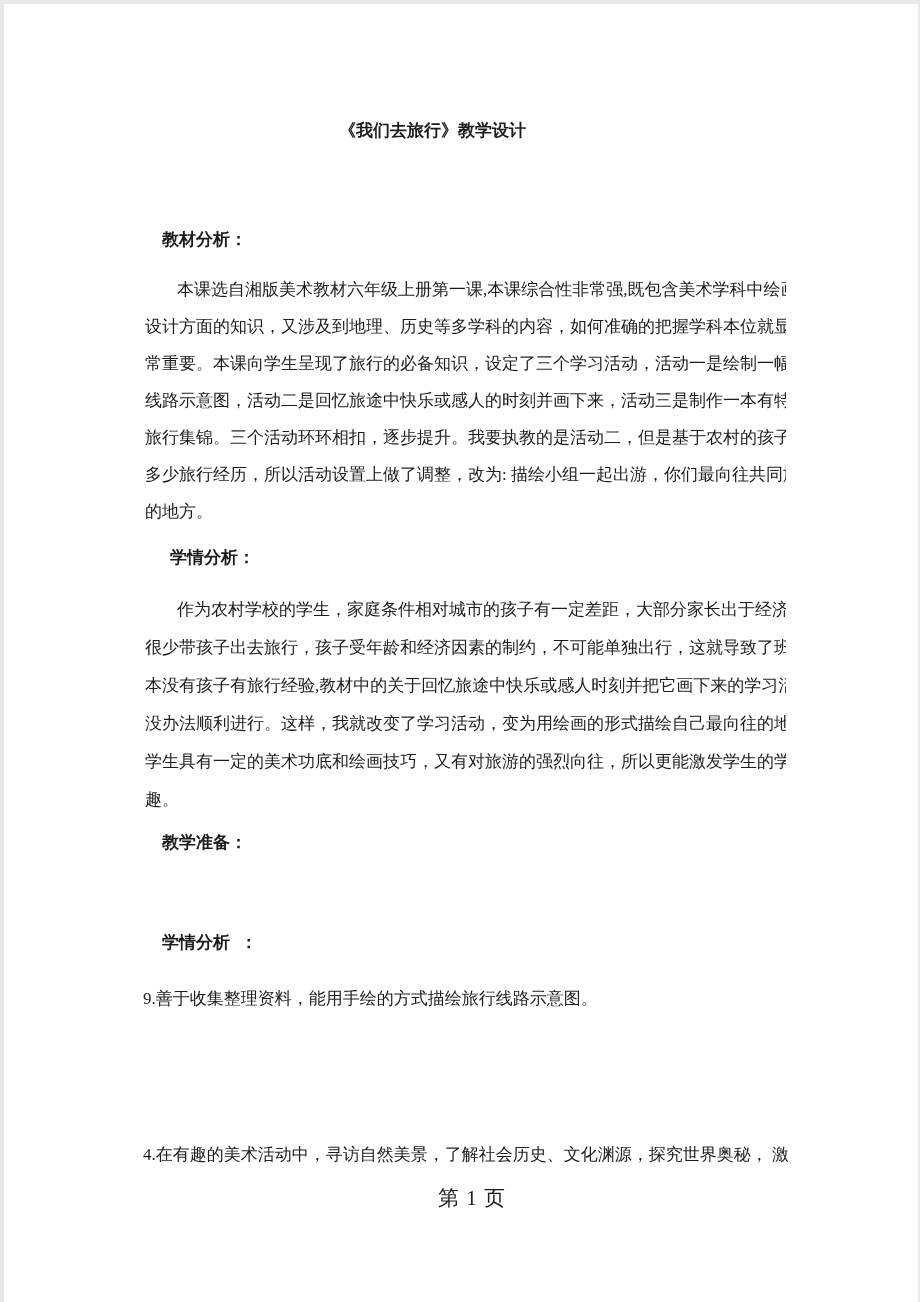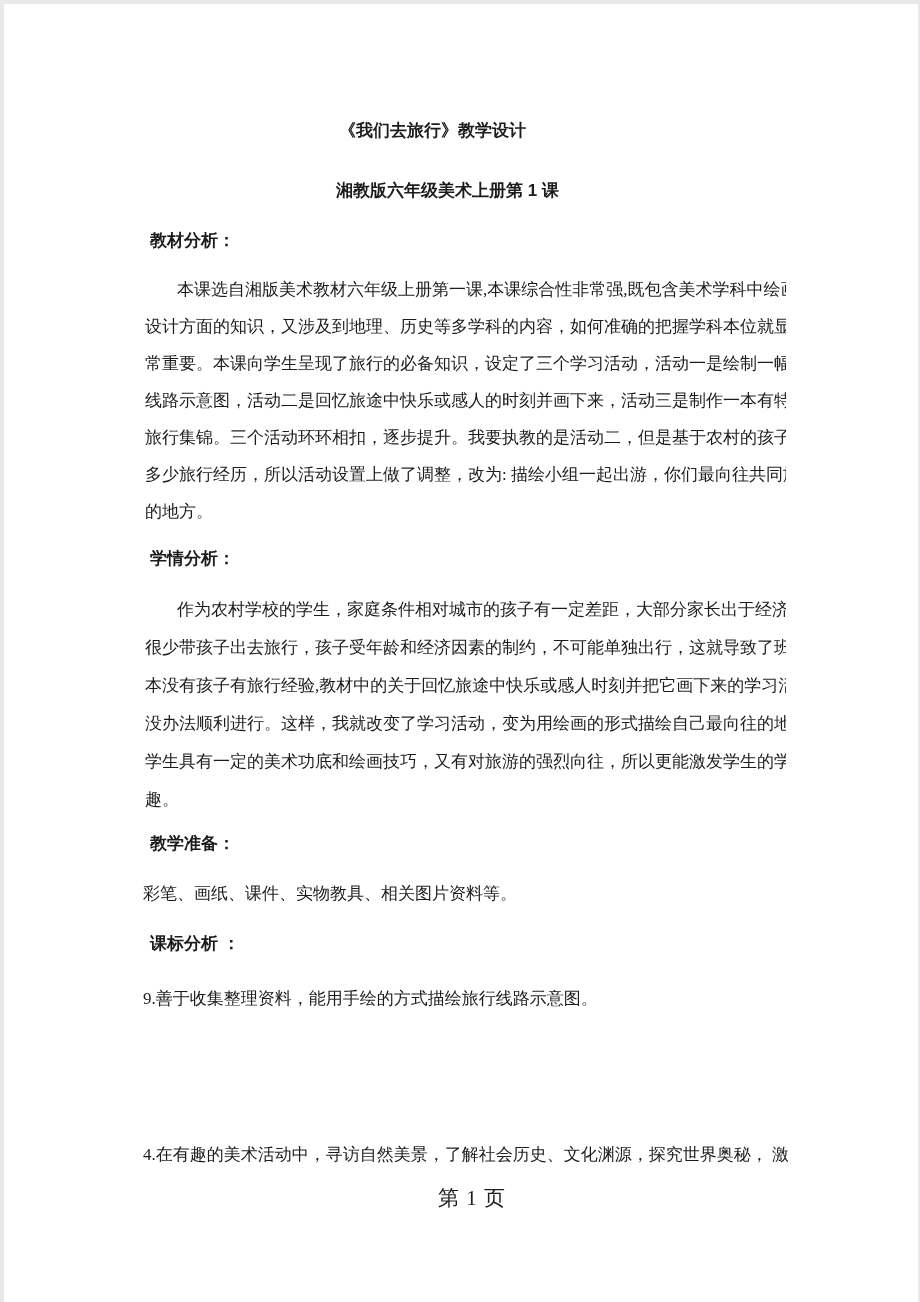--- a/index.html
+++ b/index.html
@@ -23,28 +23,28 @@
     white-space: nowrap;
   }
   .doc-subtitle {
     left: 330px; top: 172px;
     font-family: "Liberation Sans", "DejaVu Sans", sans-serif;
     font-weight: bold;
     font-size: 17px; line-height: 26px;
     white-space: nowrap;
   }
   .heading {
-    left: 144px;
-    font-family: Liberation Sans, sans-serif;
+    left: 156px;
+    font-family: Liberation Mono, monospace;
     font-weight: bold;
     font-size: 17px; line-height: 26px;
     white-space: nowrap;
   }
   .h1 { top: 222px; }
-  .h2 { top: 540px; }
+  .h2 { top: 540px; margin-left: 8px; }
   .h3 { top: 825px; text-align: right; }
   .h4 { top: 925px; }
   .para {
     left: 137px;
     width: 647px;
     font-size: 17px;
   }
   .p1 { top: 263px; }
   .p2 { top: 583px; }
   .p1 .ln { height: 37px; line-height: 37px; }
@@ -81,21 +81,20 @@
     letter-spacing: 1px;
   }
 </style>
 </head>
 <body>
 
 <div class="page">
 
   <div class="abs doc-title">《我们去旅行》教学设计</div>
 
-  <div class="abs doc-subtitle">湘教版六年级美术上册第 1 课</div>
 
   <div class="abs heading h1">教材分析：</div>
 
   <div class="abs para p1">
     <div class="ln indent">本课选自湘版美术教材六年级上册第一课,本课综合性非常强,既包含美术学科中绘画、</div>
     <div class="ln">设计方面的知识，又涉及到地理、历史等多学科的内容，如何准确的把握学科本位就显得非</div>
     <div class="ln">常重要。本课向学生呈现了旅行的必备知识，设定了三个学习活动，活动一是绘制一幅旅行</div>
     <div class="ln">线路示意图，活动二是回忆旅途中快乐或感人的时刻并画下来，活动三是制作一本有特色的</div>
     <div class="ln">旅行集锦。三个活动环环相扣，逐步提升。我要执教的是活动二，但是基于农村的孩子没有</div>
     <div class="ln">多少旅行经历，所以活动设置上做了调整，改为: 描绘小组一起出游，你们最向往共同旅行</div>
@@ -108,22 +107,21 @@
     <div class="ln indent">作为农村学校的学生，家庭条件相对城市的孩子有一定差距，大部分家长出于经济原因</div>
     <div class="ln">很少带孩子出去旅行，孩子受年龄和经济因素的制约，不可能单独出行，这就导致了班里基</div>
     <div class="ln">本没有孩子有旅行经验,教材中的关于回忆旅途中快乐或感人时刻并把它画下来的学习活动</div>
     <div class="ln">没办法顺利进行。这样，我就改变了学习活动，变为用绘画的形式描绘自己最向往的地方。</div>
     <div class="ln">学生具有一定的美术功底和绘画技巧，又有对旅游的强烈向往，所以更能激发学生的学习兴</div>
     <div class="ln ln-end">趣。</div>
   </div>
 
   <div class="abs heading h3">教学准备：</div>
 
-  <div class="abs single-line prep-line">彩笔、画纸、课件、实物教具、相关图片资料等。</div>
 
-  <div class="abs heading h4">课标分析 ：</div>
+  <div class="abs heading h4">学情分析 ：</div>
 
   <div class="abs single-line item-1">9.善于收集整理资料，能用手绘的方式描绘旅行线路示意图。</div>
   <div class="abs single-line item-4">4.在有趣的美术活动中，寻访自然美景，了解社会历史、文化渊源，探究世界奥秘， 激发</div>
 
   <div class="abs footer">第 1 页</div>
 
 </div>
 
 </body></html>

